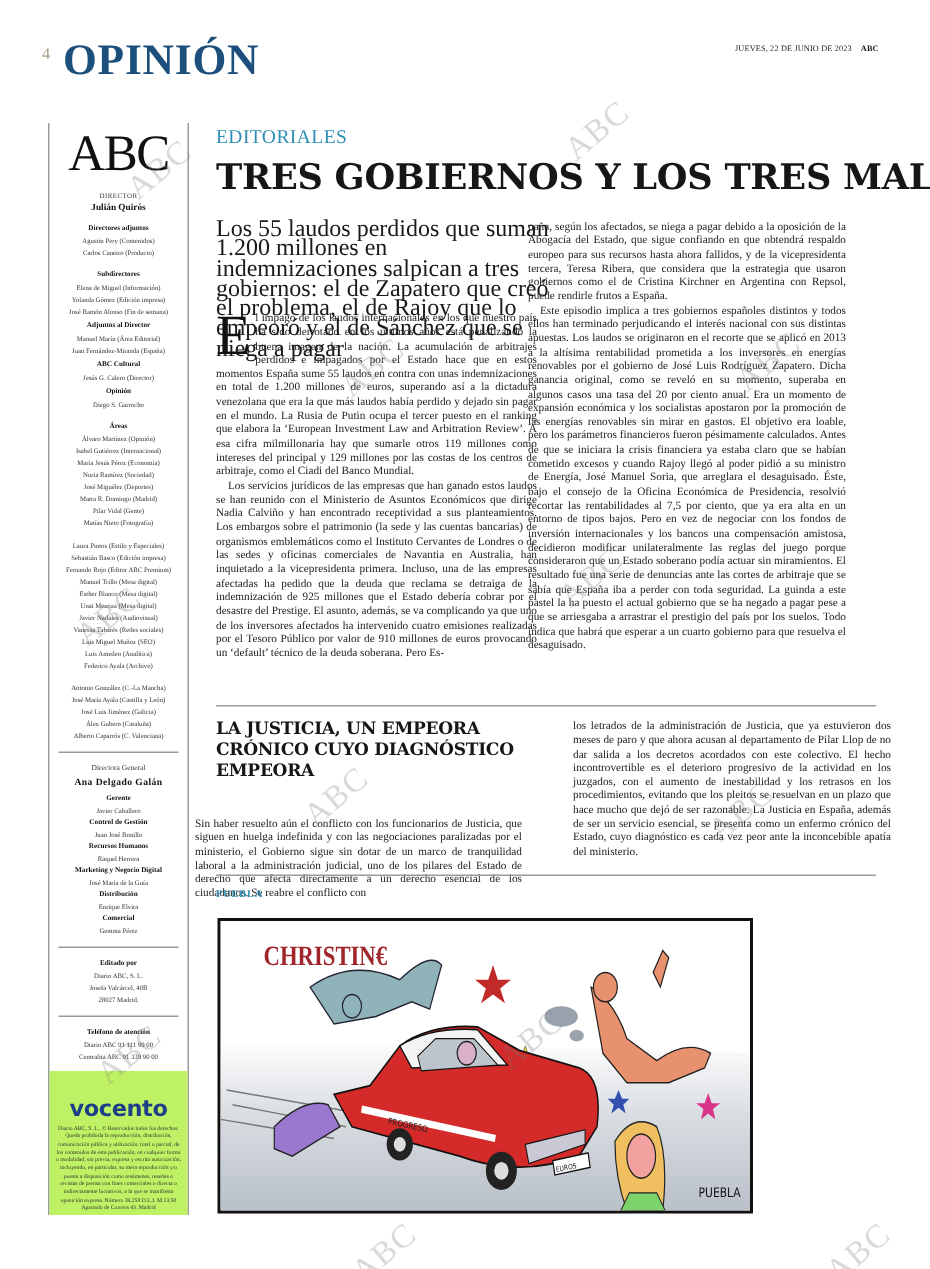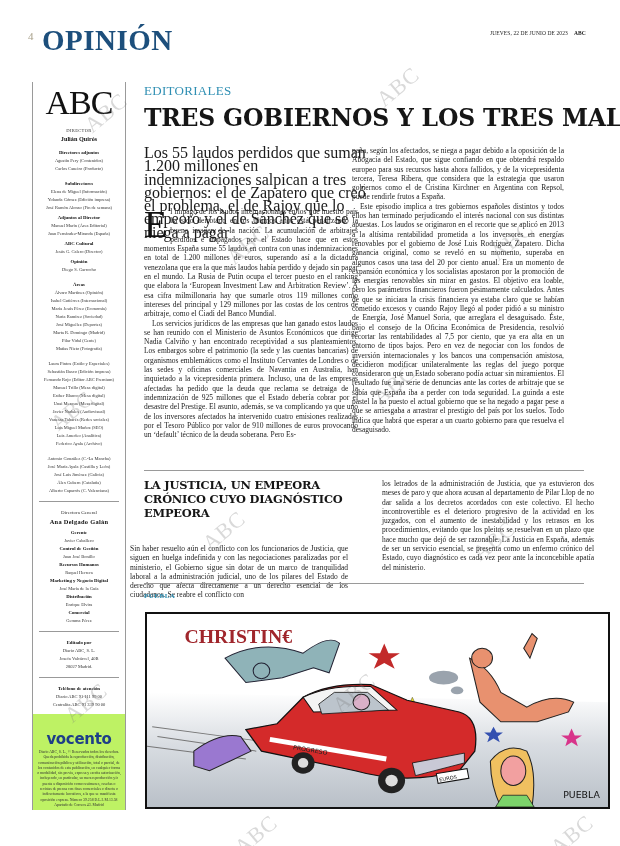--- a/index.html
+++ b/index.html
@@ -43,21 +43,21 @@
 
   .rule { position: absolute; height: 1px; background: #9a9a9a; }
 
   
   .title2 { position: absolute; left: 144px; top: 478px; width: 222px; font-family: "DejaVu Serif", serif; font-weight: bold; font-size: 11.4px; line-height: 14px; letter-spacing: -0.2px; color: #161616; }
   .col-b1 { left: 130px; top: 512px; width: 218px; margin-top: 32px; }
   .col-b2 { left: 382px; top: 479px; width: 212px; }
 
   
   .cartoon-label { position: absolute; left: 144px; top: 592px; font-family: "Liberation Serif", serif; font-weight: bold; font-size: 7px; letter-spacing: 0.5px; color: #2f8fb3; }
-  .cartoon { position: absolute; left: 145px; top: 612px; width: 465px; height: 197px; border: 2px solid #111; background: #fff; overflow: hidden; }
+  .cartoon { position: absolute; left: 145px; top: 612px; width: 357px; height: 197px; border: 2px solid #111; background: #fff; overflow: hidden; }
   .cartoon svg { display: block; width: 100%; height: 100%; }
 
   
   .wm { position: absolute; font-family: "Liberation Serif", serif; font-size: 22px; color: rgba(120,120,120,0.28); transform: rotate(-40deg); pointer-events: none; letter-spacing: 1px; }
 </style>
 </head>
 <body>
 
 <span class="page-num">4</span>
 <h1 class="section-title">OPINIÓN</h1>

